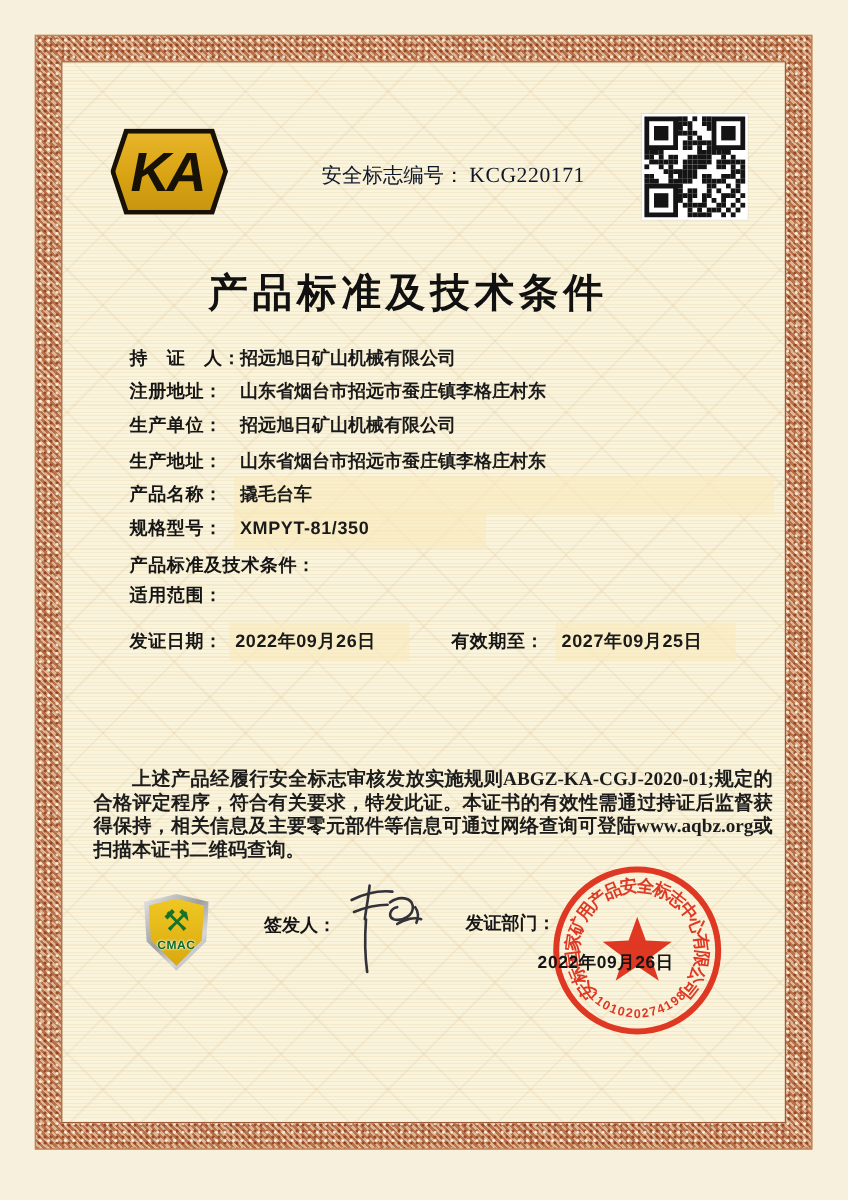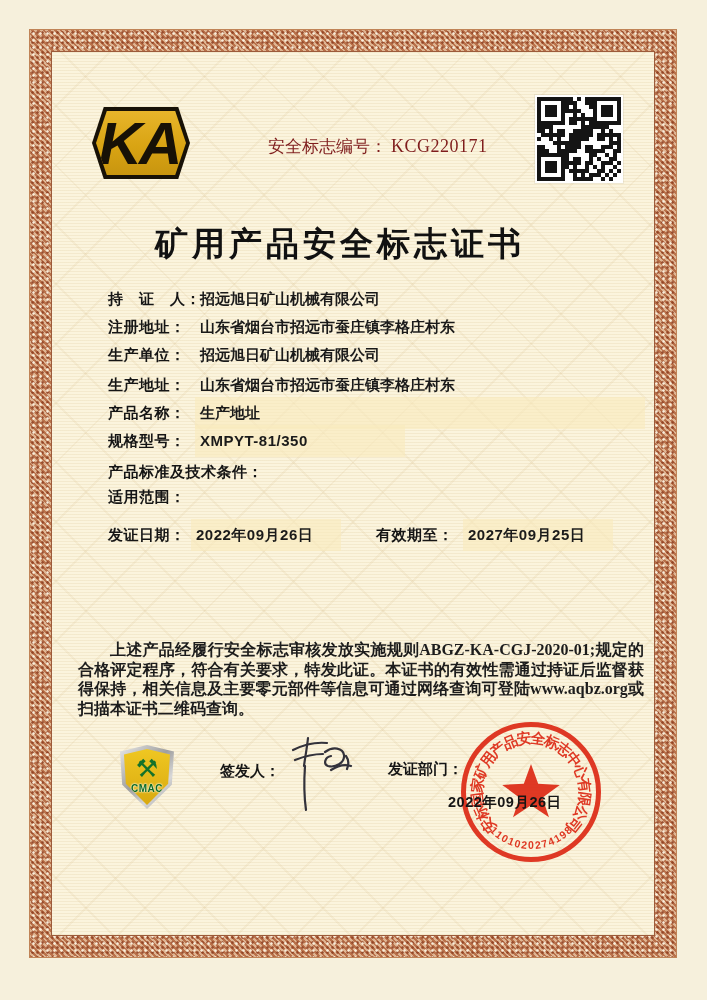--- a/index.html
+++ b/index.html
@@ -20,24 +20,24 @@
            repeating-linear-gradient(-45deg, rgba(205,175,120,.12) 0 2px, transparent 2px 42px),
            #FBF4DD;
            border:1.5px solid #9C5B3B;}
   
   .ka{position:absolute;left:92px;top:107px;width:98px;height:72px;background:#171106;
       clip-path:polygon(0 50%,12% 0,88% 0,100% 50%,88% 100%,12% 100%);}
   .ka-inner{position:absolute;inset:4px;background:linear-gradient(180deg,#E7B52B 0%,#D9A413 55%,#C8950F 100%);
       clip-path:polygon(0 50%,12% 0,88% 0,100% 50%,88% 100%,12% 100%);
       display:flex;align-items:center;justify-content:center;}
   .ka-inner span{font-family:"Liberation Sans",sans-serif;font-weight:900;font-style:italic;
-      font-size:60px;letter-spacing:-3px;color:#171106;transform:translateX(-2px);}
+      font-size:46px;letter-spacing:-3px;color:#171106;transform:translateX(-2px);}
   
   .certno{position:absolute;left:268px;top:135px;font-family:"Liberation Serif",serif;
-      font-size:17px;color:#7f1d1d;}
+      font-size:17px;color:#0f172a;}
   .certno .v{font-size:18px;letter-spacing:.5px;padding-left:4px;}
   
   .qr{position:absolute;left:535px;top:95px;width:88px;height:88px;background:#fff;
       box-shadow:0 0 0 1px rgba(0,0,0,.05);}
   
   .title{position:absolute;left:30px;top:222px;width:620px;text-align:center;
       font-size:33px;font-weight:900;letter-spacing:4px;color:#111;
       font-family:"Liberation Sans",sans-serif;}
   
   .row{position:absolute;left:0;width:100%;height:22px;line-height:22px;white-space:nowrap;margin-left:20px;}
@@ -268,41 +268,41 @@
         <rect x="72" y="80" width="4" height="4"></rect>
         <path fill-rule="evenodd" d="M0,0h28v28h-28zM4,4h20v20h-20z"></path>
         <rect x="8" y="8" width="12" height="12"></rect>
         <path fill-rule="evenodd" d="M0,56h28v28h-28zM4,60h20v20h-20z"></path>
         <rect x="8" y="64" width="12" height="12"></rect>
         <path fill-rule="evenodd" d="M56,0h28v28h-28zM60,4h20v20h-20z"></path>
         <rect x="64" y="8" width="12" height="12"></rect>
       </g>
   </svg>
 
-  <div class="title">矿用产品安全标志证书</div>
+  <div class="title">产品标准及技术条件</div>
 
   <div class="row" style="top:288px">
     <span class="lbl">持　证　人：</span>
     <span class="val">招远旭日矿山机械有限公司</span>
   </div>
   <div class="row" style="top:316px">
     <span class="lbl">注册地址：</span>
     <span class="val">山东省烟台市招远市蚕庄镇李格庄村东</span>
   </div>
   <div class="row" style="top:344px">
     <span class="lbl">生产单位：</span>
     <span class="val">招远旭日矿山机械有限公司</span>
   </div>
   <div class="row" style="top:374px">
     <span class="lbl">生产地址：</span>
     <span class="val">山东省烟台市招远市蚕庄镇李格庄村东</span>
   </div>
   <div class="row" style="top:402px">
     <span class="lbl">产品名称：</span>
-    <span class="val hl" style="min-width:440px">生产地址</span>
+    <span class="val hl" style="min-width:440px">撬毛台车</span>
   </div>
   <div class="row" style="top:430px">
     <span class="lbl">规格型号：</span>
     <span class="val alnum hl" style="min-width:200px">XMPYT-81/350</span>
   </div>
   <div class="row" style="top:461px">
     <span class="lbl">产品标准及技术条件：</span>
   </div>
   <div class="row" style="top:486px">
     <span class="lbl">适用范围：</span>

